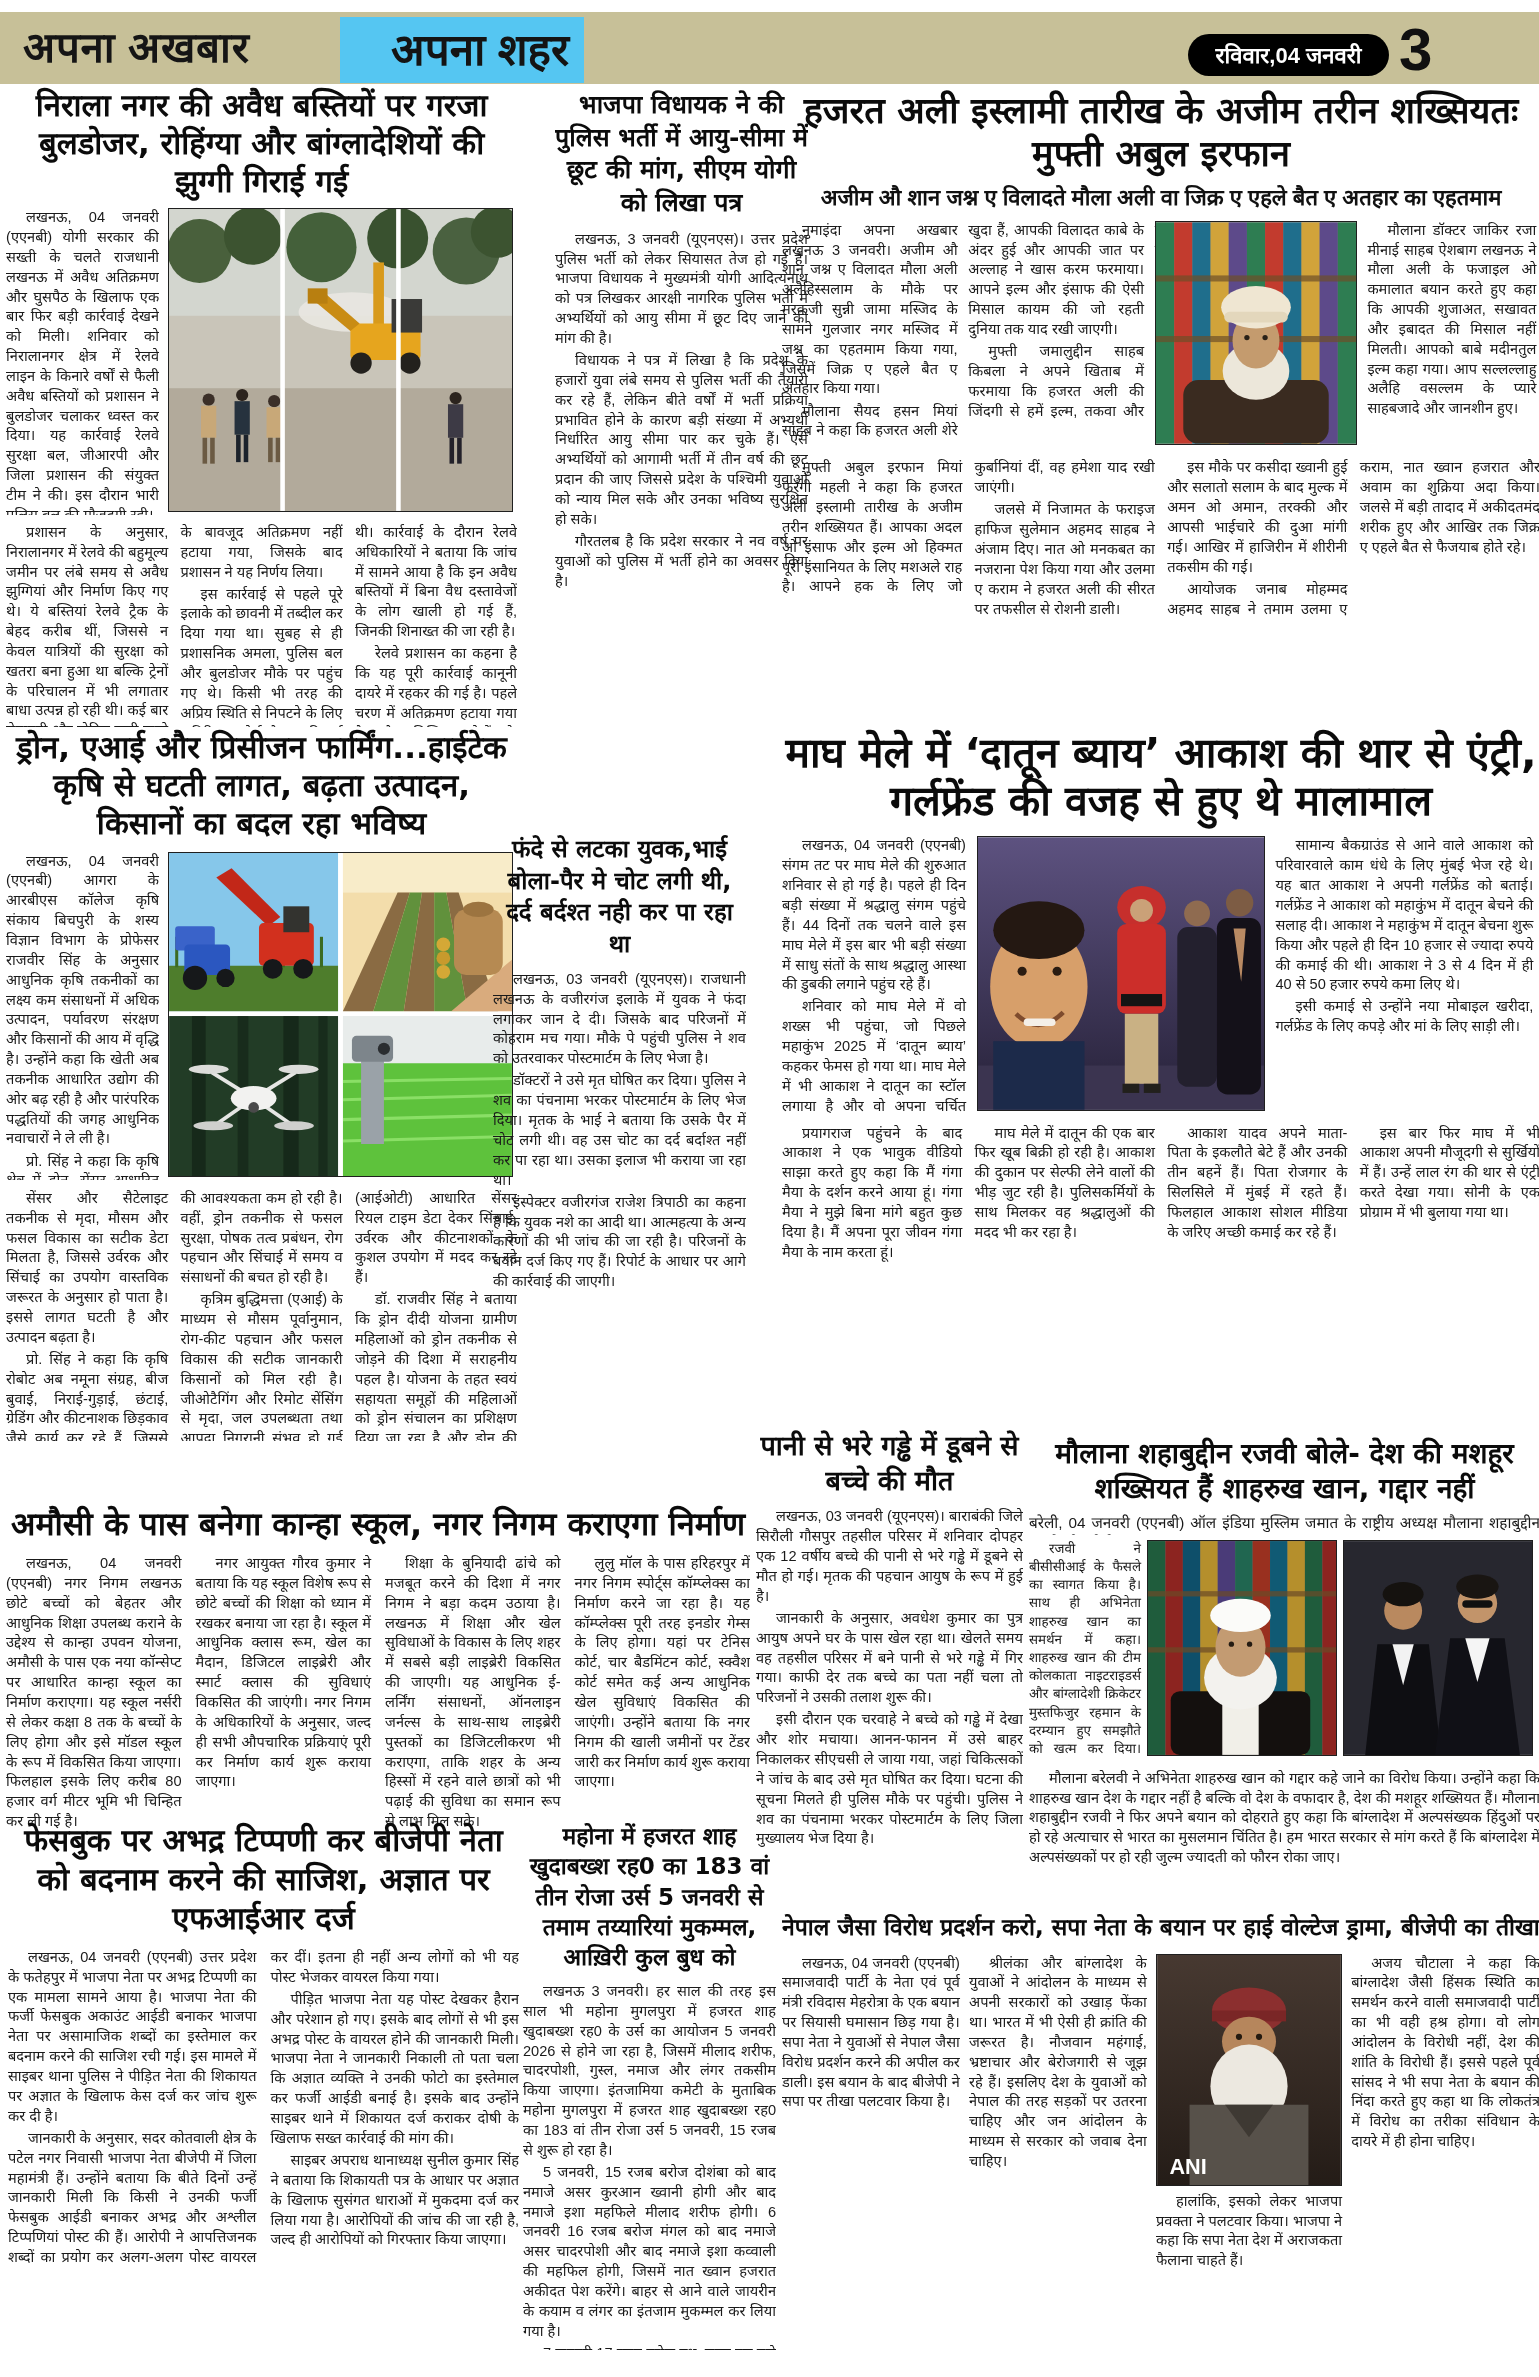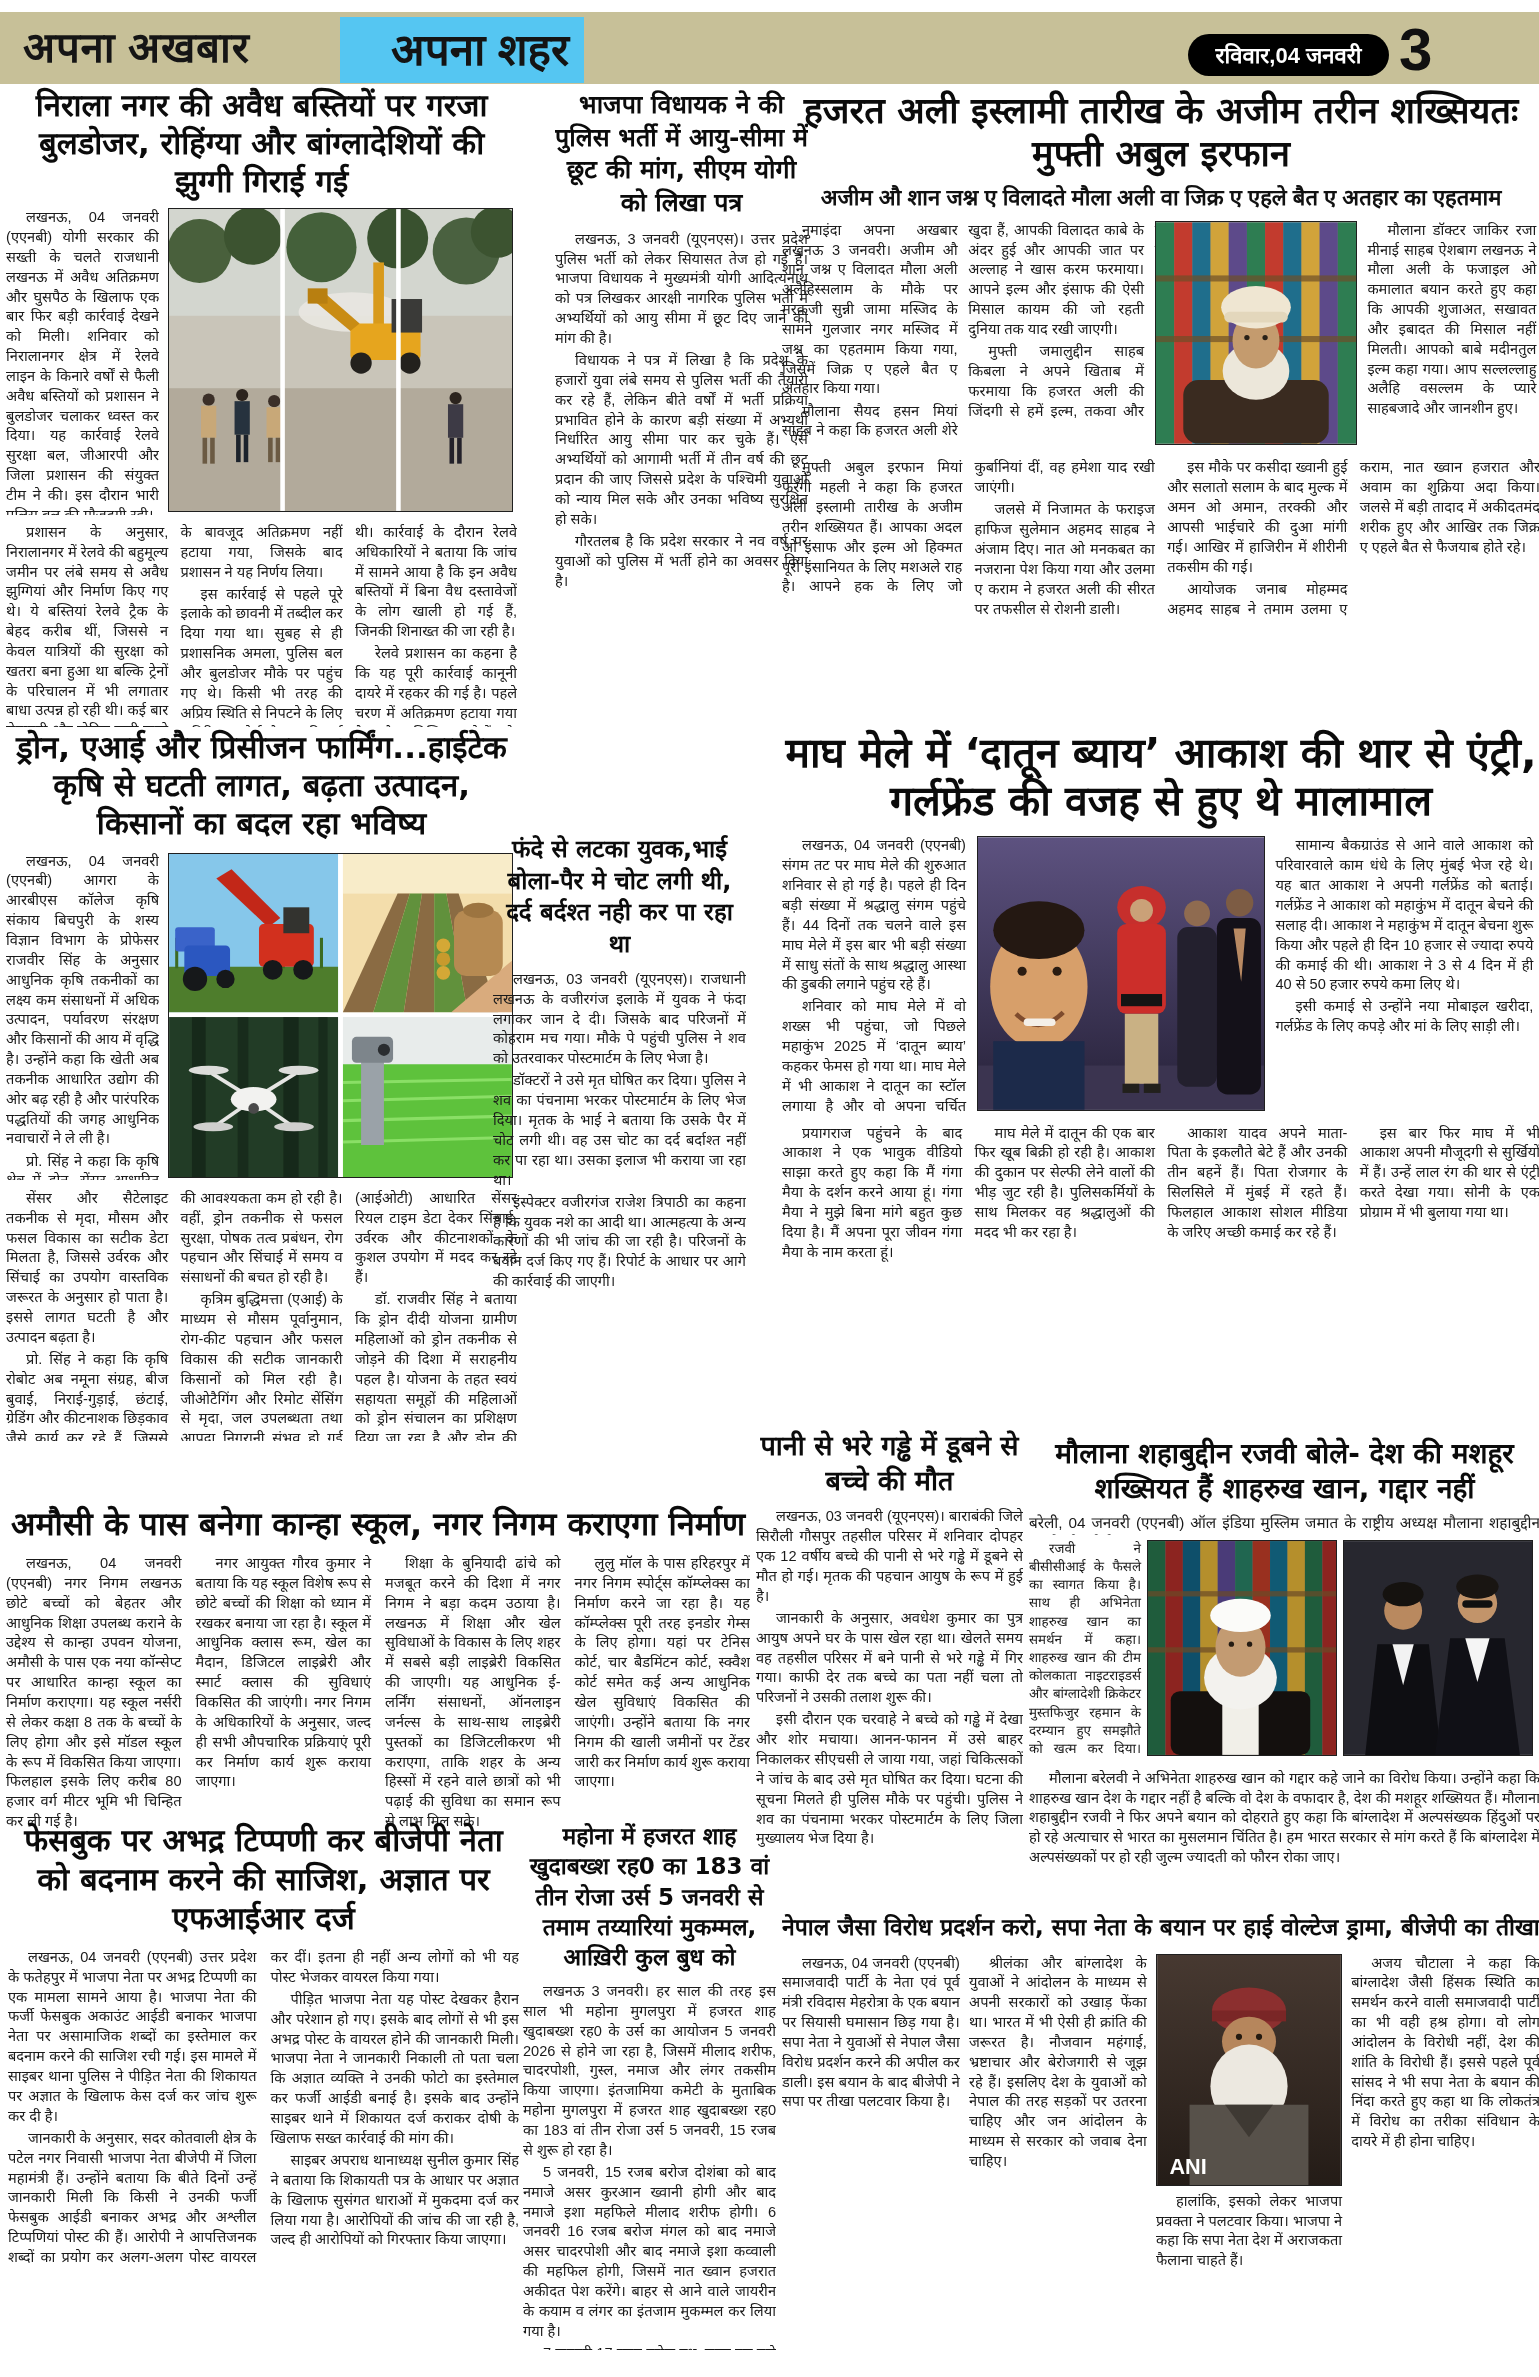--- a/index.html
+++ b/index.html
@@ -198,21 +198,21 @@
   <div class="cols4 body">
       <p>मुफ्ती अबुल इरफान मियां फरंगी महली ने कहा कि हजरत अली इस्लामी तारीख के अजीम तरीन शख्सियत हैं। आपका अदल ओ इंसाफ और इल्म ओ हिक्मत पूरी इंसानियत के लिए मशअले राह है। आपने हक के लिए जो कुर्बानियां दीं, वह हमेशा याद रखी जाएंगी।</p>
       <p>जलसे में निजामत के फराइज हाफिज सुलेमान अहमद साहब ने अंजाम दिए। नात ओ मनकबत का नजराना पेश किया गया और उलमा ए कराम ने हजरत अली की सीरत पर तफसील से रोशनी डाली।</p>
       <p>इस मौके पर कसीदा ख्वानी हुई और सलातो सलाम के बाद मुल्क में अमन ओ अमान, तरक्की और आपसी भाईचारे की दुआ मांगी गई। आखिर में हाजिरीन में शीरीनी तकसीम की गई।</p>
       <p>आयोजक जनाब मोहम्मद अहमद साहब ने तमाम उलमा ए कराम, नात ख्वान हजरात और अवाम का शुक्रिया अदा किया। जलसे में बड़ी तादाद में अकीदतमंद शरीक हुए और आखिर तक जिक्र ए एहले बैत से फैजयाब होते रहे।</p>
     </div>
 </section>
 
 <section class="art" id="art-farming">
   <h1 class="hl">ड्रोन, एआई और प्रिसीजन फार्मिंग...हाईटेक कृषि से घटती लागत, बढ़ता उत्पादन, किसानों का बदल रहा भविष्य</h1>
-  <div class="flexrow" style="margin-top:9.2px;align-items:center;">
+  <div class="flexrow" style="margin-top:9.2px;">
     <div class="lead body">
         <p>लखनऊ, 04 जनवरी (एएनबी) आगरा के आरबीएस कॉलेज कृषि संकाय बिचपुरी के शस्य विज्ञान विभाग के प्रोफेसर राजवीर सिंह के अनुसार आधुनिक कृषि तकनीकों का लक्ष्य कम संसाधनों में अधिक उत्पादन, पर्यावरण संरक्षण और किसानों की आय में वृद्धि है। उन्होंने कहा कि खेती अब तकनीक आधारित उद्योग की ओर बढ़ रही है और पारंपरिक पद्धतियों की जगह आधुनिक नवाचारों ने ले ली है।</p>
         <p>प्रो. सिंह ने कहा कि कृषि क्षेत्र में ड्रोन, सेंसर आधारित सिंचाई और प्रिसीजन फार्मिंग (सटीक खेती) की भूमिका महत्वपूर्ण है।</p>
       </div>
     <svg class="photo" width="345" height="325" viewBox="0 0 450 424">
       <rect width="450" height="424" fill="#ffffff"></rect>
 
       <g>
         <rect x="0" y="0" width="222" height="208" fill="#86c7ea"></rect>
         <rect x="0" y="148" width="222" height="60" fill="#4e7d2c"></rect>

